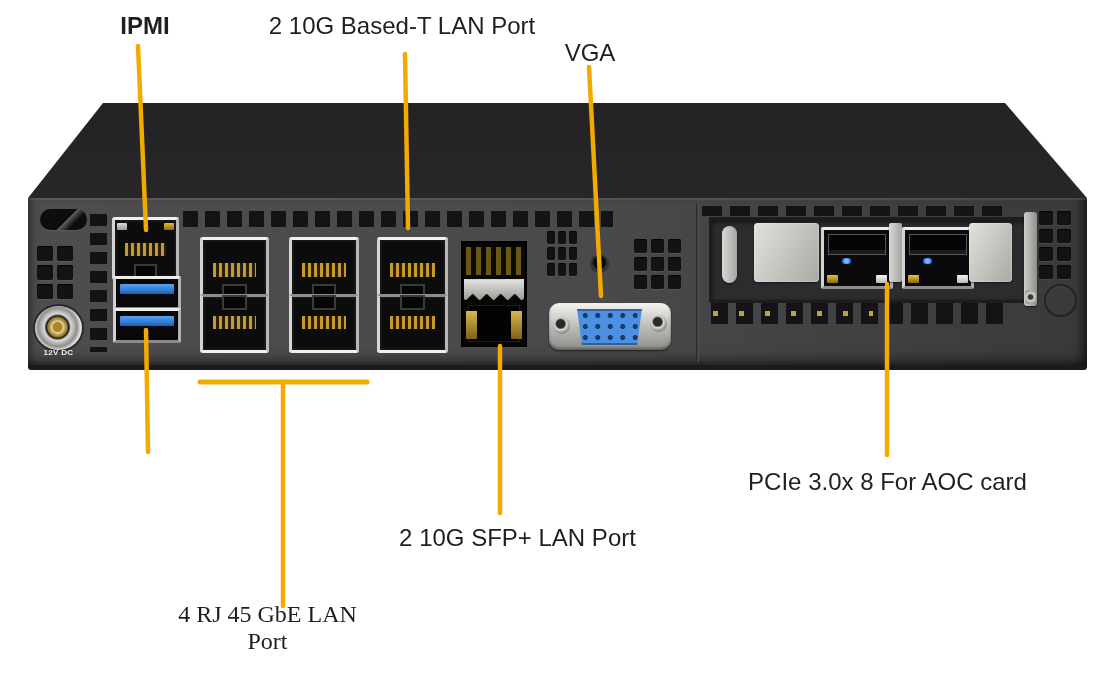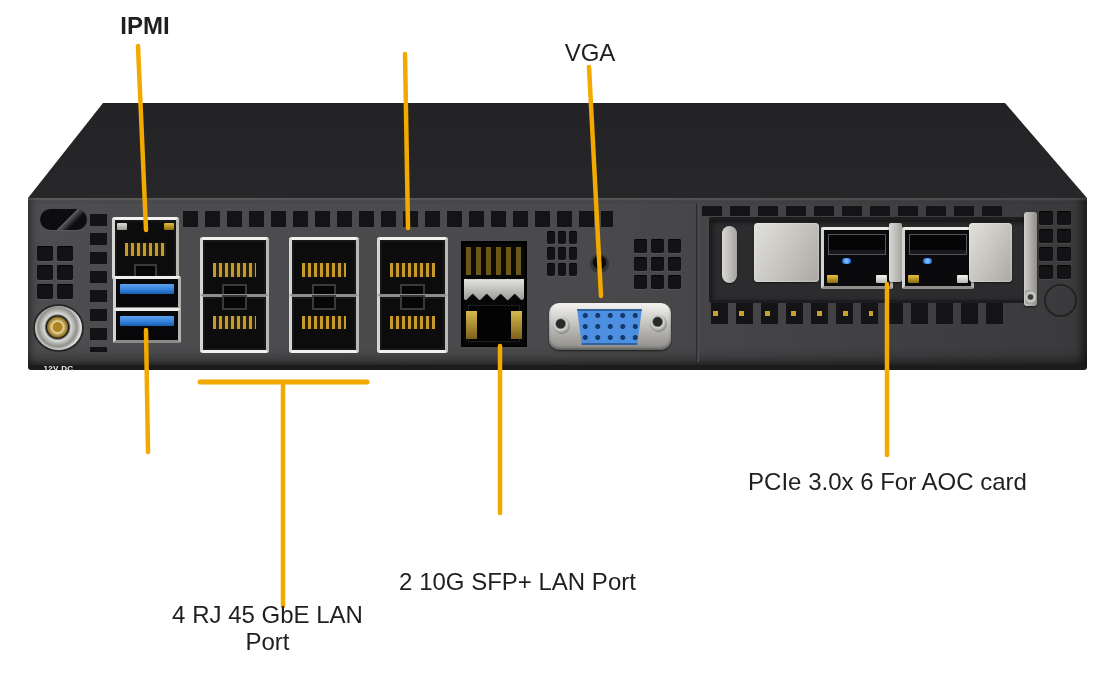--- a/index.html
+++ b/index.html
@@ -119,21 +119,21 @@
   <div class="obround" style="left:40px;top:209px;width:47px;height:21px;"></div>
   <div class="hole-grid" style="left:37px;top:246px;grid-template-columns:repeat(2,16px);grid-template-rows:repeat(3,15px);">
     <div class="vhole"></div>
       <div class="vhole"></div>
     <div class="vhole"></div>
       <div class="vhole"></div>
     <div class="vhole"></div>
       <div class="vhole"></div>
   </div>
   <div class="dc-jack" style="left:35px;top:306px;width:47px;height:44px;"></div>
-  <div class="dc-text" style="left:33px;top:348px;width:51px;margin-top:16px;">12V DC</div>
+  <div class="dc-text" style="left:33px;top:348px;width:51px;">12V DC</div>
   <div class="vent-col" style="left:90px;top:214px;width:17px;height:138px;"></div>
 
   <div class="rj45" style="left:112px;top:217px;width:61px;height:57px;">
     <span class="led" style="left:4%;top:5%;width:10px;height:7px;background:linear-gradient(180deg,#dcdcd6,#9a9a94);"></span>
     <span class="led" style="right:4%;top:5%;width:10px;height:7px;background:linear-gradient(180deg,#e4bd36,#8a6c12);"></span>
   </div>
   <div class="usb" style="left:113px;top:276px;width:62px;height:28px;"></div>
   <div class="usb" style="left:113px;top:308px;width:62px;height:29px;"></div>
 
   <div class="vent-strip" style="left:183px;top:211px;width:430px;height:16px;"></div>
@@ -230,19 +230,20 @@
       <line x1="589" y1="67" x2="601" y2="296"></line>
       <line x1="146" y1="330" x2="148" y2="452"></line>
       <line x1="200" y1="382" x2="367" y2="382" stroke-width="5"></line>
       <line x1="283" y1="382" x2="283" y2="606"></line>
       <line x1="500" y1="346" x2="500" y2="513"></line>
       <line x1="887" y1="284" x2="887" y2="455"></line>
     </g>
   </svg>
 
   <div class="lbl" style="left:95px;top:12px;width:100px;font-weight:bold;">IPMI</div>
+  <div class="lbl" style="left:252px;top:12px;width:300px;">2 10G Based-T LAN Port</div>
   <div class="lbl" style="left:540px;top:39px;width:100px;">VGA</div>
-  <div class="lbl" style="left:165px;top:601px;width:205px;">4 RJ 45 GbE LAN
+  <div class="lbl" style="left:165px;top:601px;width:205px;font-family:Liberation Serif, serif;">4 RJ 45 GbE LAN
 Port</div>
-  <div class="lbl" style="left:380px;top:524px;width:275px;margin-top:44px;">2 10G SFP+ LAN Port</div>
-  <div class="lbl" style="left:735px;top:468px;width:305px;">PCIe 3.0x 6 For AOC card</div>
+  <div class="lbl" style="left:380px;top:524px;width:275px;">2 10G SFP+ LAN Port</div>
+  <div class="lbl" style="left:735px;top:468px;width:305px;">PCIe 3.0x 8 For AOC card</div>
 
 </div>
 
 </body></html>

